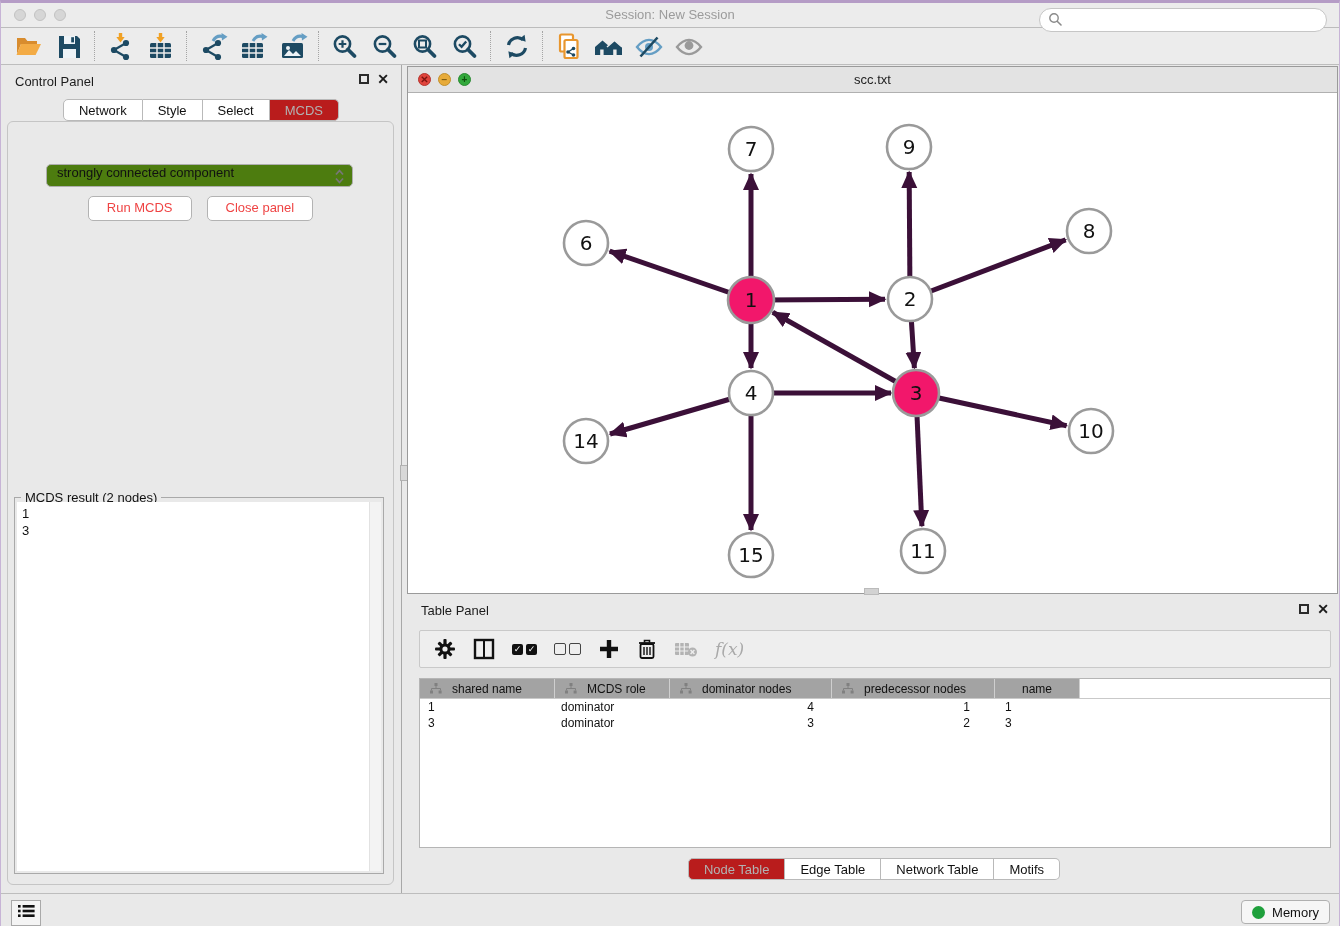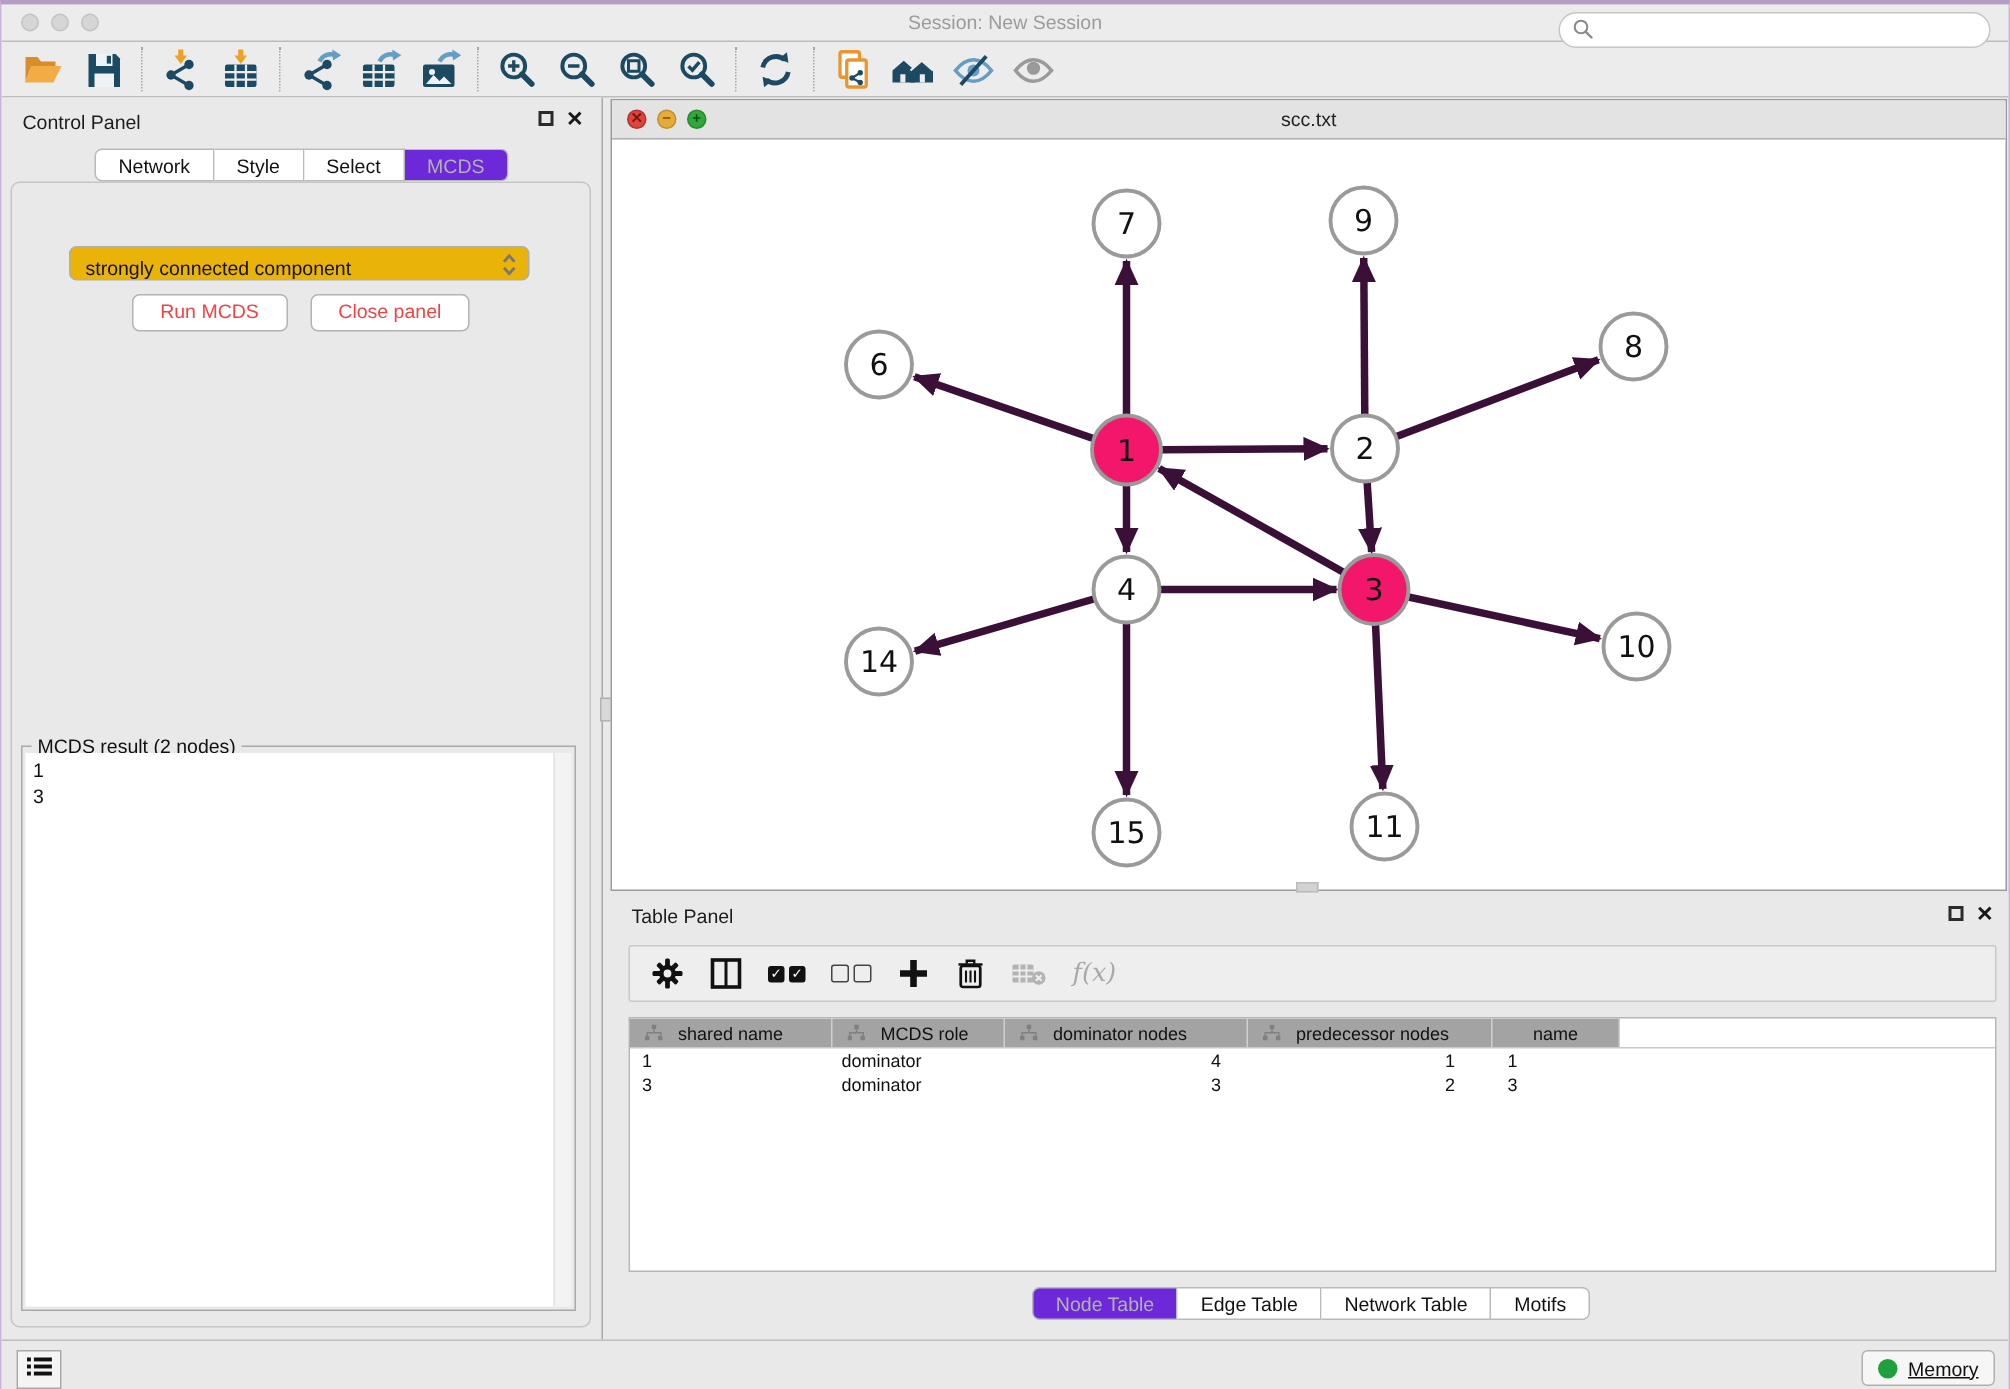--- a/index.html
+++ b/index.html
@@ -26,26 +26,26 @@
                  border-right:1px solid #a8a8a8;box-sizing:border-box;}
   .panel-head-title{position:absolute;left:14px;top:9px;font-size:13px;color:#1c1c1c;}
   .panel-icons{position:absolute;right:12px;top:9px;display:flex;gap:8px;align-items:center;}
   .float-icon{width:10px;height:10px;border:2px solid #2b2b2b;box-sizing:border-box;}
   .close-icon{font-size:14px;font-weight:bold;color:#1a1a1a;line-height:10px;}
   .cp-tabs{position:absolute;left:0;top:34px;width:100%;display:flex;justify-content:center;}
   .tab{height:22px;line-height:22px;padding:0 15px;background:#fff;border:1px solid #b9b9b9;
        border-left-width:0;font-size:13px;color:#111;box-sizing:border-box;}
   .tab-first{border-left-width:1px;border-radius:5px 0 0 5px;}
   .tab-last{border-radius:0 5px 5px 0;}
-  .tab-active{background:#6d28d9;color:#b2b2b2;}
+  .tab-active{background:#b91c1c;color:#b2b2b2;}
   .cp-body{position:absolute;left:6px;right:7px;top:56px;bottom:8px;border:1px solid #c5c5c5;
            border-radius:6px;background:#e9e9e9;}
   .opt-label{position:absolute;left:0;right:0;top:18px;text-align:center;font-size:13px;color:#111;}
-  .dropdown{position:absolute;left:38px;right:40px;top:42px;height:23px;background:#eab308;
-            border:1px solid #aeaeae;border-radius:5px;display:flex;align-items:flex-end;
+  .dropdown{position:absolute;left:38px;right:40px;top:42px;height:23px;background:#4d7c0f;
+            border:1px solid #aeaeae;border-radius:5px;display:flex;align-items:flex-start;
             font-size:13px;color:#111;padding-left:10px;box-sizing:border-box;}
   .dd-stepper{position:absolute;right:6px;top:3px;}
   .btn-row{position:absolute;left:0;right:0;top:74px;display:flex;justify-content:center;gap:15px;}
   .mac-btn{height:23px;background:#fff;border:1px solid #b3b3b3;border-radius:5px;font-size:13px;
            color:#ef4444;padding:0 18px;line-height:21px;}
   .mcds-fieldset{position:absolute;left:6px;right:9px;top:375px;bottom:10px;border:1px solid #a9a9a9;
                  background:#e9e9e9;}
   .mcds-legend{position:absolute;left:6px;top:-8px;background:#e9e9e9;padding:0 4px;font-size:13px;color:#111;}
   .mcds-text{position:absolute;left:2px;right:13px;top:4px;bottom:2px;background:#fff;
              font-size:13px;color:#111;padding:3px 0 0 5px;line-height:17px;}
@@ -83,21 +83,21 @@
             font-size:12px;color:#111;box-sizing:border-box;padding-left:10px;gap:10px;}
   .dt-row{display:flex;height:16px;}
   .dt-cell{font-size:12px;color:#111;box-sizing:border-box;line-height:16px;}
   .tp-tabs{position:absolute;left:0;right:0;top:262px;display:flex;justify-content:center;}
   
   .statusbar{position:absolute;left:0;top:890px;width:100%;height:36px;background:#e9e9e9;
              border-top:1px solid #bdbdbd;box-sizing:border-box;}
   .list-btn{position:absolute;left:10px;top:6px;width:30px;height:26px;background:#f4f4f4;
             border:1px solid #a9a9a9;display:flex;align-items:center;justify-content:center;box-sizing:border-box;}
   .memory-btn{position:absolute;right:9px;top:6px;height:24px;background:#f6f6f6;border:1px solid #b0b0b0;
-              border-radius:4px;display:flex;align-items:center;gap:7px;padding:0 10px;font-size:13px;color:#111;box-sizing:border-box;text-decoration:underline;}
+              border-radius:4px;display:flex;align-items:center;gap:7px;padding:0 10px;font-size:13px;color:#111;box-sizing:border-box;}
   .mem-dot{width:13px;height:13px;border-radius:50%;background:#1fa03c;}
 </style>
 </head>
 <body>
 
 <div class="app">
 
   <div class="titlebar">
     <div class="tl-dot" style="left:13px"></div>
     <div class="tl-dot" style="left:33px"></div>

